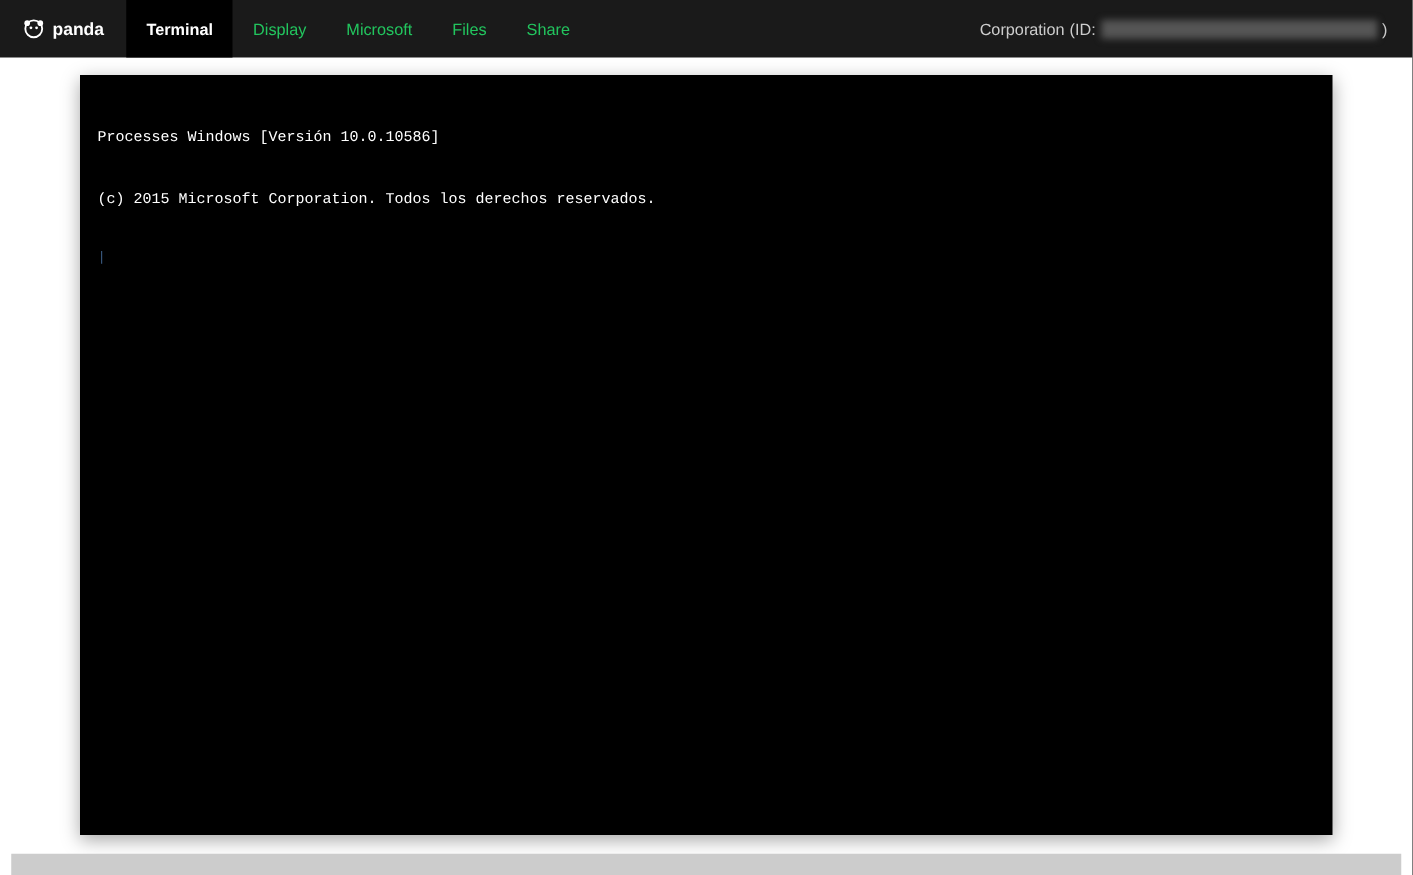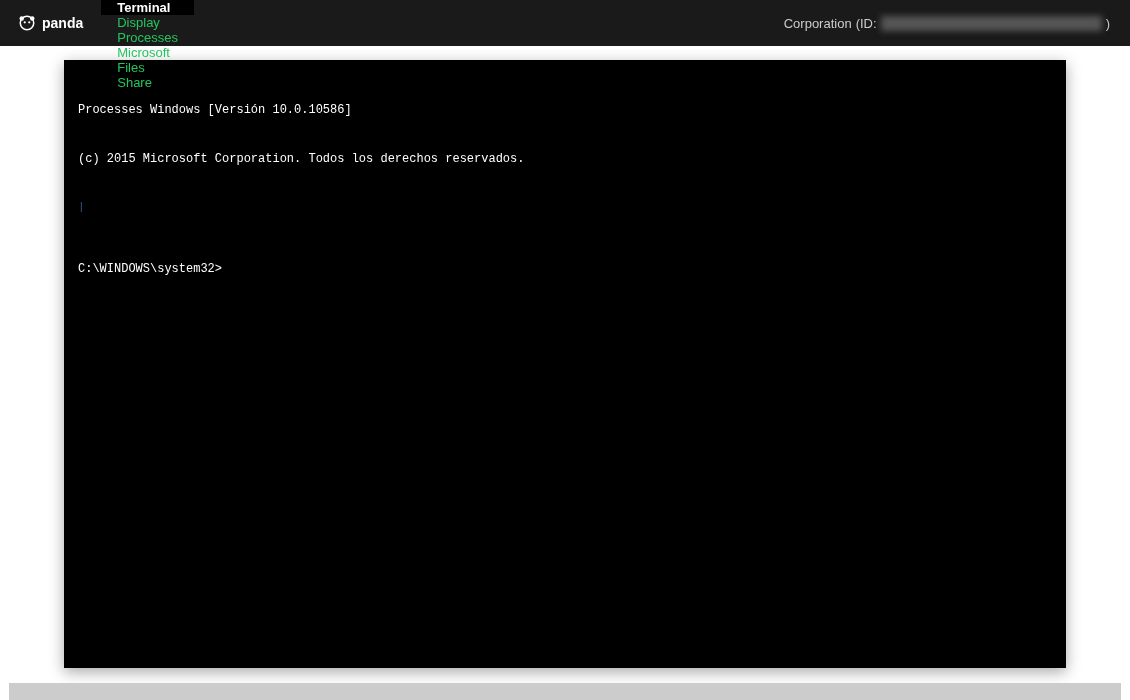--- a/index.html
+++ b/index.html
@@ -30,21 +30,20 @@
       font-weight: bold;
       font-size: 14px;
       height: 100%;
     }
     .logo svg {
       margin-right: 6px;
     }
     .nav-tabs {
       display: flex;
       height: 100%;
-      flex-direction: column;
     }
     .nav-tab {
       display: flex;
       align-items: center;
       padding: 0 16px;
       color: #22c55e;
       font-size: 13px;
       cursor: pointer;
       height: 100%;
     }
@@ -111,33 +110,31 @@
       <circle cx="5" cy="6" r="3" fill="#ffffff"></circle>
       <circle cx="19" cy="6" r="3" fill="#ffffff"></circle>
       <circle cx="9" cy="11" r="1.5" fill="#ffffff"></circle>
       <circle cx="15" cy="11" r="1.5" fill="#ffffff"></circle>
     </svg>
     <span>panda</span>
   </div>
   <div class="nav-tabs">
     <div class="nav-tab active">Terminal</div>
     <div class="nav-tab">Display</div>
-    <div class="nav-tab">Processes</div>
     <div class="nav-tab">Microsoft</div>
     <div class="nav-tab">Files</div>
     <div class="nav-tab">Share</div>
   </div>
   <div class="disconnect">
     <span>Corporation</span>
     <span>(ID:</span>
     <span class="disconnect-id">████████████████████████</span>
     <span>)</span>
   </div>
 </div>
 
 <div class="terminal-container">
   <span class="terminal-line">Processes Windows [Versión 10.0.10586]</span>
   <span class="terminal-line">(c) 2015 Microsoft Corporation. Todos los derechos reservados.</span>
   <span class="terminal-line terminal-cursor-line">|</span>
-  <span class="terminal-line prompt-line">C:\WINDOWS\system32&gt;</span>
 </div>
 
 <div class="bottom-bar"></div>
 
 </body></html>

